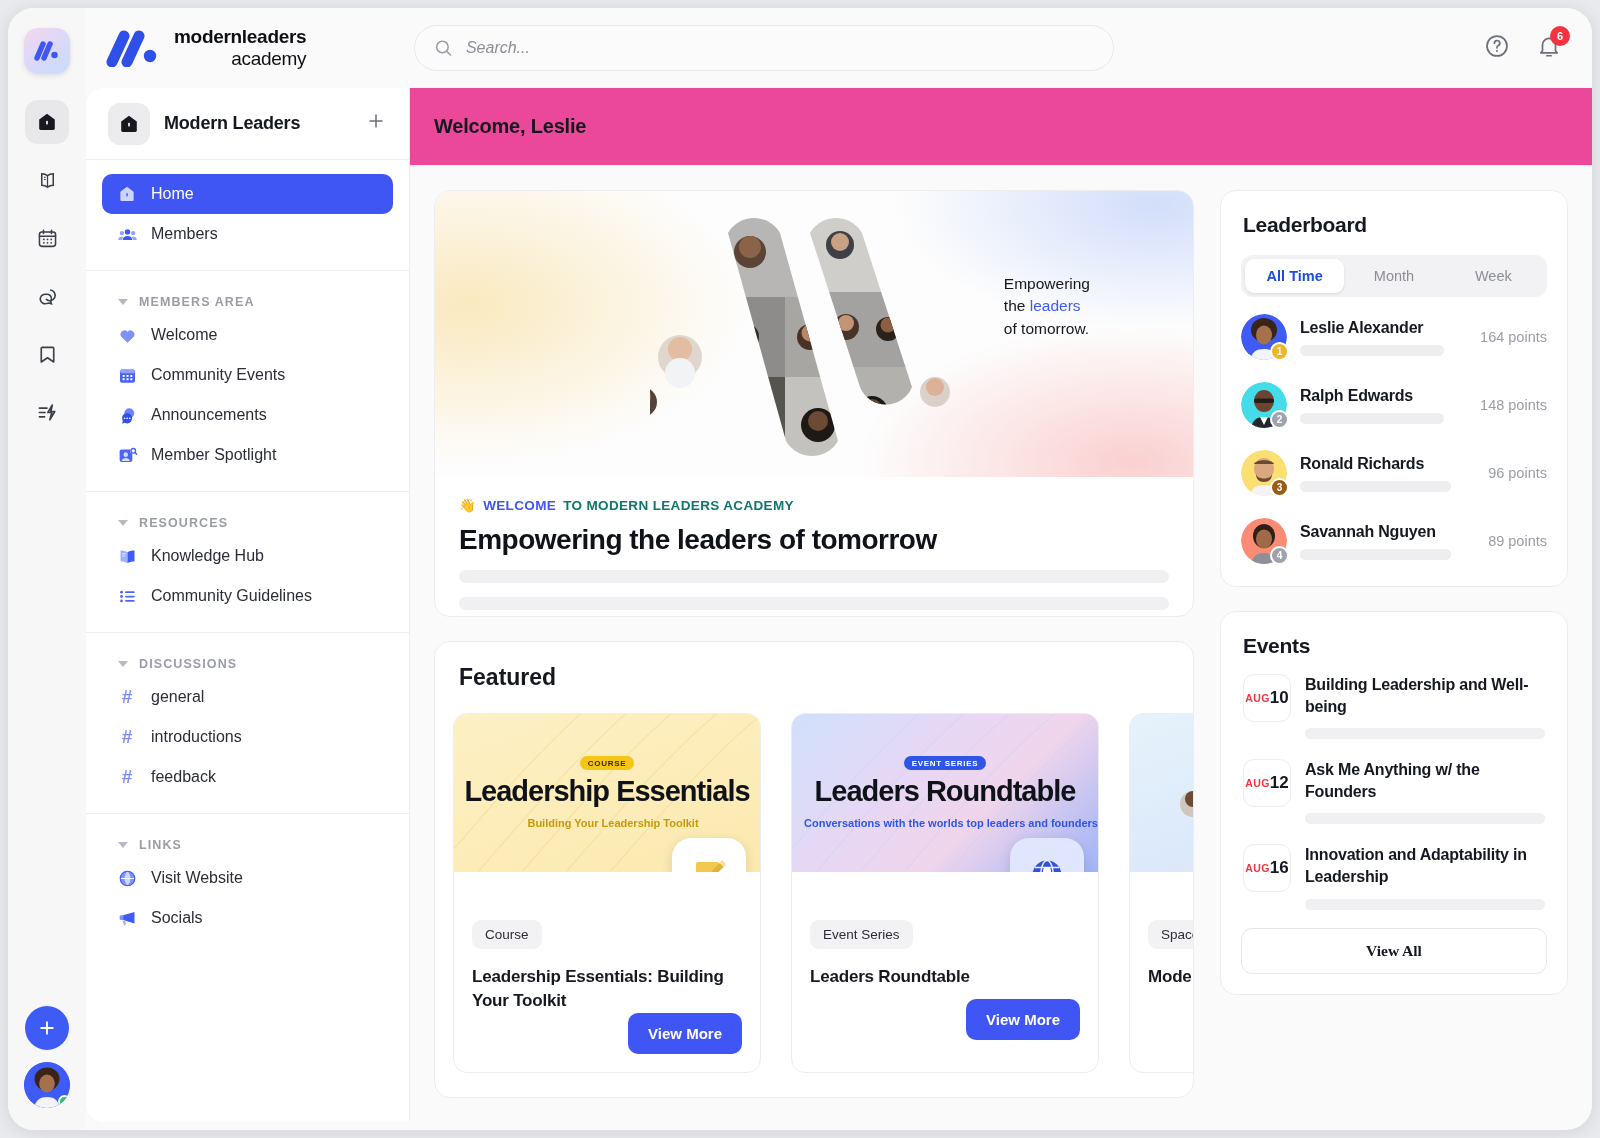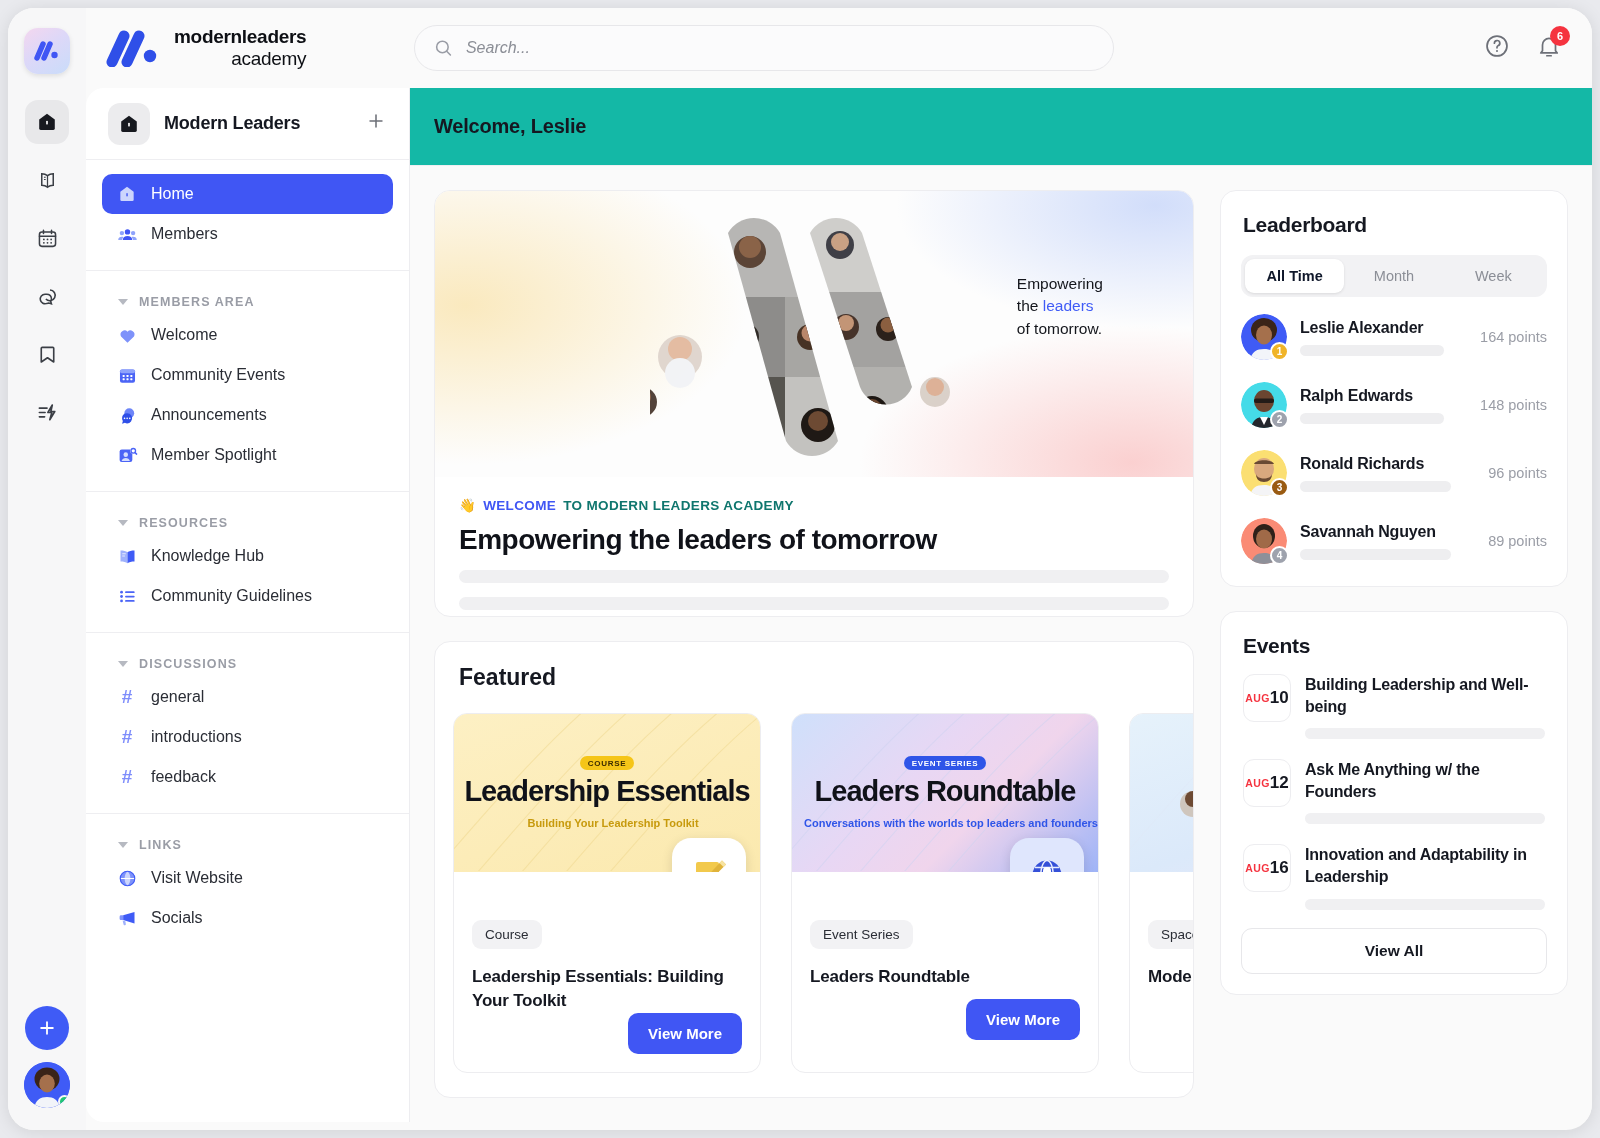--- a/index.html
+++ b/index.html
@@ -105,41 +105,41 @@
   .caret{ width:0;height:0;border-left:5px solid transparent;border-right:5px solid transparent;
     border-top:6px solid #b6b9c1; margin-left:2px;}
   .hash{ color:#7e8dfb; font-size:19px; font-weight:600; }
 
   
   .main{
     position:absolute; left:402px; top:80px; right:0; bottom:8px;
     background:#fafafa; overflow:hidden;
   }
   .main-head{ height:78px; display:flex; align-items:center; padding:0 24px;
-    background:#14b8a6; border-bottom:1px solid #eeeef1;}
+    background:#ec4899; border-bottom:1px solid #eeeef1;}
   .main-head h1{ font-size:20px; font-weight:700; color:#151821; letter-spacing:-.2px;}
   .main-body{ display:flex; gap:26px; padding:24px; height:calc(100% - 78px); }
   .col-left{ width:760px; display:flex; flex-direction:column; gap:24px;}
   .col-right{ width:348px; display:flex; flex-direction:column; gap:24px;}
 
   .card{ background:#fff; border:1px solid #ededf0; border-radius:16px; }
 
   
   .hero{ overflow:hidden; }
   .hero-img{
     height:286px; position:relative; overflow:hidden;
     background:
       radial-gradient(ellipse 60% 80% at 92% 95%, rgba(250,200,200,.85) 0%, rgba(250,200,200,0) 60%),
       radial-gradient(ellipse 55% 70% at 95% 5%, rgba(205,218,250,.9) 0%, rgba(205,218,250,0) 62%),
       radial-gradient(ellipse 60% 90% at 4% 40%, rgba(250,232,187,.95) 0%, rgba(250,232,187,0) 62%),
       #fdfdfd;
   }
   .collage{ position:absolute; left:215px; top:6px; width:300px; height:280px; }
   .hero-tag{
-    position:absolute; right:90px; top:82px; font-size:15.5px; line-height:1.45;
+    position:absolute; right:103px; top:82px; font-size:15.5px; line-height:1.45;
     color:#14161c; font-weight:500;
   }
   .hero-tag .blue{ color:#3f5bf6; }
   .hero-body{ padding:20px 24px 26px; }
   .eyebrow{ font-size:13.5px; font-weight:600; letter-spacing:.35px;
     color:#4056f4; display:flex; align-items:center; gap:7px; }
   .eyebrow .sub{ color:#0f766e; }
   .hero-title{ font-size:28px; font-weight:700; color:#101219; margin-top:11px; letter-spacing:-.5px;}
   .skel{ height:13px; border-radius:7px; background:#f0f0f2; margin-top:14px;}
 
@@ -177,21 +177,21 @@
     letter-spacing:-.2px;}
   .viewmore{ margin-top:auto; align-self:flex-end; background:#4056f4; color:#fff;
     border:0; border-radius:10px; padding:12px 20px; font-size:15px; font-weight:600;
     cursor:pointer; font-family:"Liberation Sans",sans-serif;}
 
   
   .panel-title{ font-size:21px; font-weight:700; color:#151821; padding:22px 22px 0; letter-spacing:-.3px;}
   .segment{ margin:18px 20px 6px; background:#f2f2f4; border-radius:12px; padding:4px; display:flex;}
   .seg{ flex:1; text-align:center; padding:9px 0; font-size:14.5px; color:#8b8e96;
     border-radius:9px; cursor:pointer;}
-  .seg.active{ background:#fff; color:#0f172a; font-weight:700; box-shadow:0 1px 3px rgba(0,0,0,.10);}
+  .seg.active{ background:#fff; color:#1d4ed8; font-weight:700; box-shadow:0 1px 3px rgba(0,0,0,.10);}
   .lb-row{ display:flex; align-items:center; gap:13px; padding:11px 20px;}
   .lb-av{ position:relative; width:46px;height:46px;border-radius:50%; flex:0 0 46px; overflow:visible;}
   .lb-av .ph{ width:46px;height:46px;border-radius:50%; overflow:hidden;}
   .rankdot{ position:absolute; right:-2px; bottom:-1px; width:19px;height:19px;border-radius:50%;
     color:#fff; font-size:10px; font-weight:700; display:flex;align-items:center;justify-content:center;
     border:2px solid #fff;}
   .lb-mid{ flex:1; min-width:0;}
   .lb-name{ font-size:16px; font-weight:700; color:#151821; letter-spacing:-.2px;}
   .lb-bar{ height:11px; border-radius:6px; background:#eeeef0; margin-top:8px; width:86%;}
   .lb-pts{ font-size:14.5px; color:#9a9da6; white-space:nowrap;}
@@ -201,21 +201,21 @@
   .ev-date{ width:48px;height:48px;border:1px solid #ededf0;border-radius:11px; flex:0 0 48px;
     display:flex;flex-direction:row;align-items:center;justify-content:center;}
   .ev-mon{ font-size:10.5px; font-weight:600; color:#f5333f; letter-spacing:.4px;}
   .ev-day{ font-size:17px; font-weight:700; color:#151821; line-height:1.05;}
   .ev-mid{ flex:1; min-width:0;}
   .ev-name{ font-size:16px; font-weight:600; color:#151821; line-height:1.35; letter-spacing:-.2px;}
   .ev-bar{ height:11px; border-radius:6px; background:#f0f0f2; margin-top:11px;}
   .viewall{ margin:14px 20px 20px; display:block; width:calc(100% - 40px);
     background:#fff; border:1px solid #e7e7ea; border-radius:11px; padding:13px 0;
     font-size:15.5px; font-weight:600; color:#151821; cursor:pointer;
-    font-family:Liberation Sans, sans-serif;}
+    font-family:Liberation Serif, serif;}
 </style>
 </head>
 <body>
 
 <div class="app">
 
   <div class="rail">
     <div class="rail-logo">
       <svg width="28" height="20" viewBox="0 0 28 20">
         <path d="M4 17 L10 3" stroke="#4056f4" stroke-width="5.5" stroke-linecap="round" fill="none"></path>

